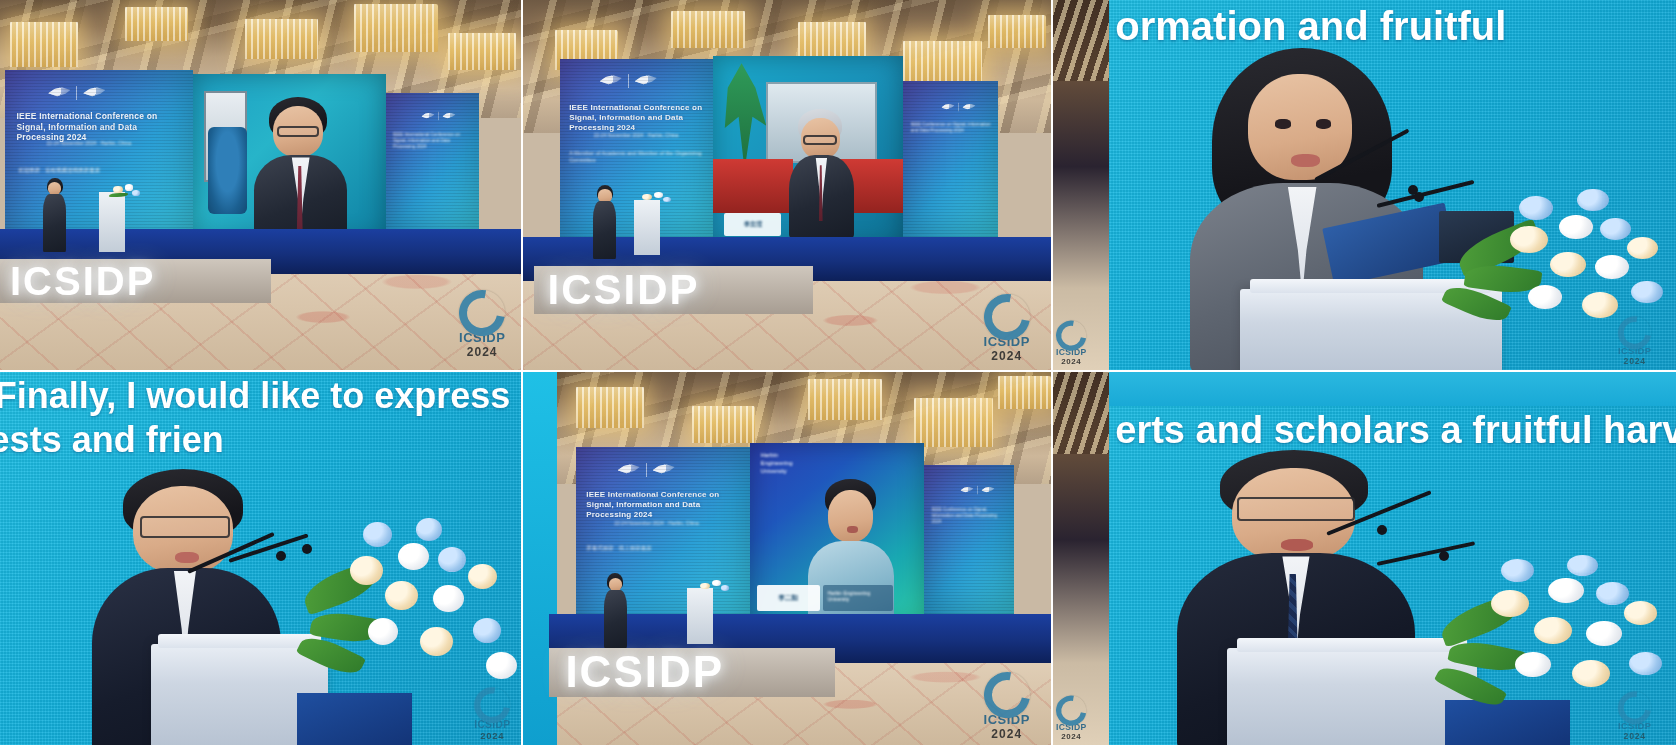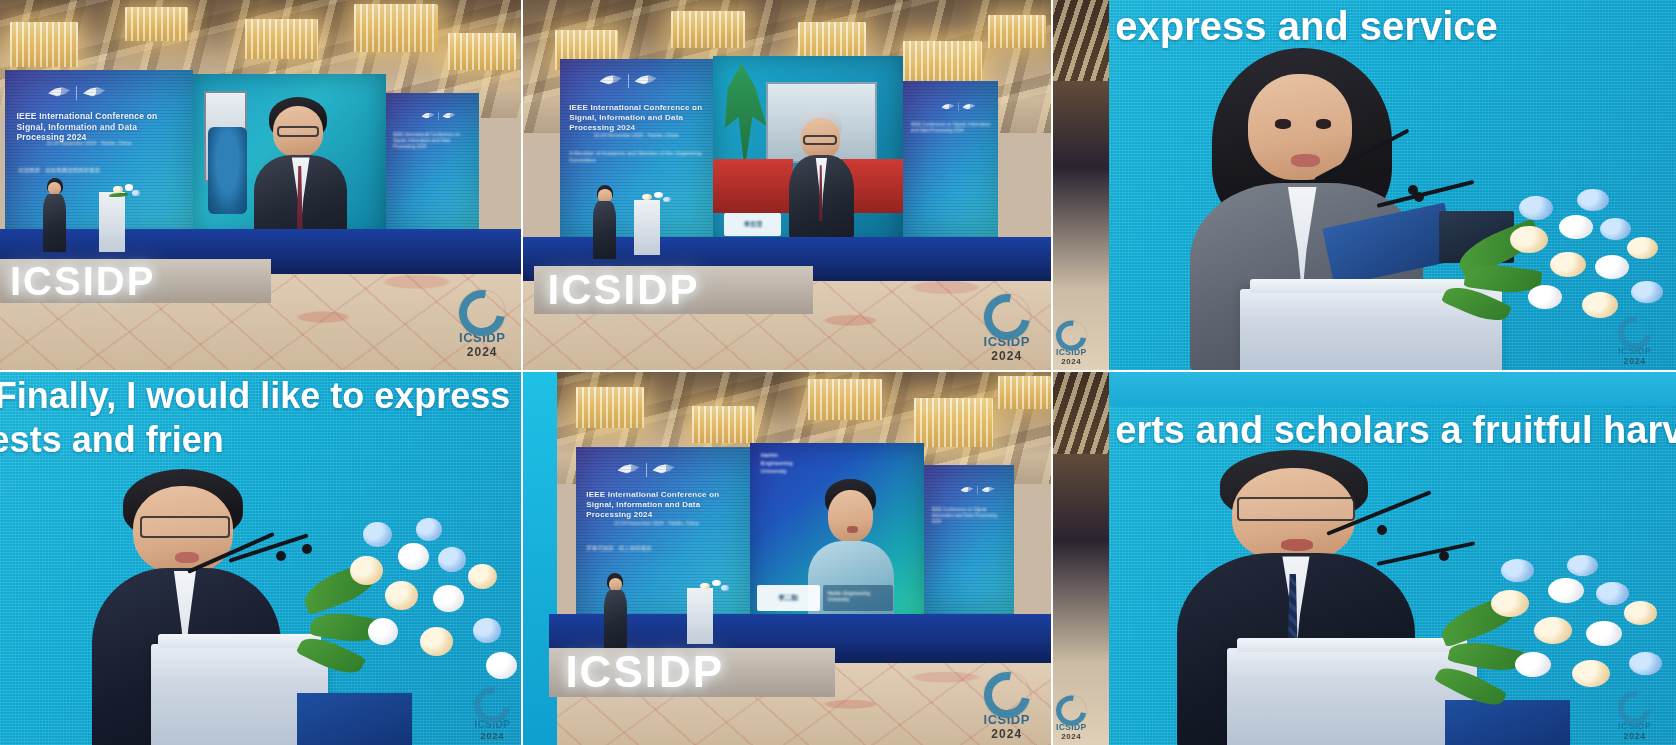--- a/index.html
+++ b/index.html
@@ -381,21 +381,21 @@
         <div class="wm-year">2024</div>
       </div>
     </div>
   </div>
 
   <div class="panel gap-b">
     <div class="closeup">
       <div class="cu-screen"></div>
       <div class="cu-left-strip"></div>
 
-      <div class="caption" style="left:10%;top:1%;font-size:40px;">express and service</div>
+      <div class="caption" style="left:10%;top:1%;font-size:40px;">ormation and fruitful</div>
 
       <div class="person" style="left:22%;top:13%;width:36%;height:87%;">
         <div class="hair" style="left:10%;top:0;width:80%;height:58%;border-radius:50% 50% 36% 36%;"></div>
         <div class="head" style="left:26%;top:8%;width:46%;height:33%;"></div>
         <div style="position:absolute;left:38%;top:22%;width:7%;height:3%;background:#2a2024;border-radius:40%;"></div>
         <div style="position:absolute;left:56%;top:22%;width:7%;height:3%;background:#2a2024;border-radius:40%;"></div>
         <div style="position:absolute;left:45%;top:33%;width:13%;height:4%;background:#b9685f;border-radius:40%;"></div>
         <div class="body" style="left:0;top:42%;width:104%;height:60%;background:linear-gradient(160deg,#7c828c 0%,#5e6570 50%,#474d58 100%);"></div>
         <div class="shirt" style="left:34%;top:43%;width:32%;height:34%;"></div>
       </div>

